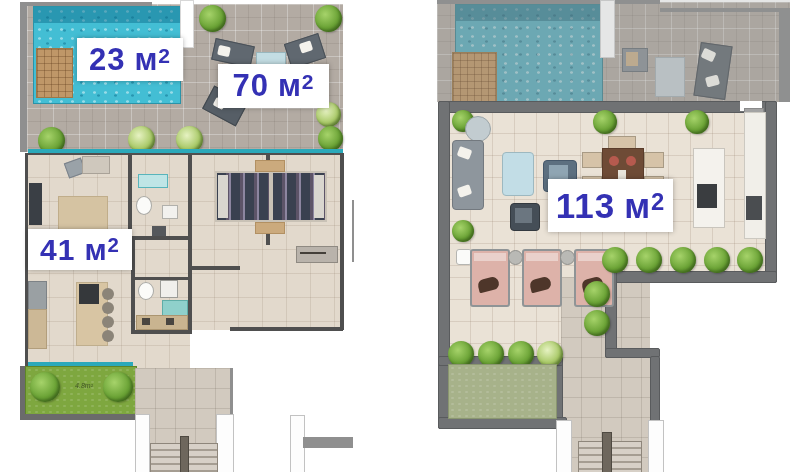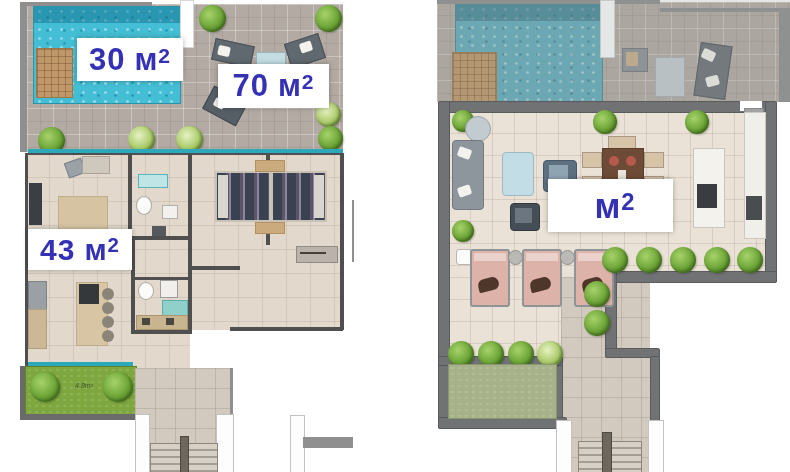--- a/index.html
+++ b/index.html
@@ -91,21 +91,21 @@
 
     <div class="a bush" style="left:199px;top:5px;width:27px;height:27px;"></div>
     <div class="a bush" style="left:315px;top:5px;width:27px;height:27px;"></div>
     <div class="a bush" style="left:38px;top:127px;width:27px;height:27px;"></div>
     <div class="a bush light" style="left:128px;top:126px;width:27px;height:27px;"></div>
     <div class="a bush light" style="left:176px;top:126px;width:27px;height:27px;"></div>
     <div class="a bush light" style="left:316px;top:102px;width:25px;height:25px;"></div>
     <div class="a bush" style="left:318px;top:126px;width:25px;height:25px;"></div>
 
     <div class="label a" style="left:77px;top:38px;width:106px;height:43px;font-size:31px;">
-      <span>30</span>
+      <span>23</span>
       <span class="u">м</span>
         <sup>2</sup>
     </div>
     <div class="label a" style="left:218px;top:64px;width:111px;height:44px;font-size:31px;">
       <span>70</span>
       <span class="u">м</span>
         <sup>2</sup>
     </div>
 
     <div class="a teal" style="left:28px;top:149px;width:315px;height:4px;"></div>
@@ -142,21 +142,21 @@
     </div>
     <div class="a bed" style="left:271px;top:171px;width:52px;height:47px;">
       <div class="pw" style="right:1px;"></div>
     </div>
     <div class="a" style="left:255px;top:160px;width:28px;height:10px;background:#cbaa7d;border:1px solid #b29062;"></div>
     <div class="a" style="left:255px;top:222px;width:28px;height:10px;background:#cbaa7d;border:1px solid #b29062;"></div>
     <div class="a" style="left:296px;top:246px;width:40px;height:15px;background:#b9b3ab;border:1px solid #8f8a82;"></div>
     <div class="a" style="left:300px;top:252px;width:26px;height:2px;background:#44403a;"></div>
 
     <div class="label a" style="left:28px;top:229px;width:104px;height:41px;font-size:30px;">
-      <span>43</span>
+      <span>41</span>
       <span class="u">м</span>
         <sup>2</sup>
     </div>
 
     <div class="a" style="left:28px;top:281px;width:17px;height:28px;background:#9aa0a3;border:1px solid #7d8286;"></div>
     <div class="a" style="left:28px;top:309px;width:17px;height:38px;background:#ccb896;border:1px solid #b29e7c;"></div>
     <div class="a" style="left:76px;top:282px;width:30px;height:62px;background:#d8c5a3;border:1px solid #bfae8d;"></div>
     <div class="a" style="left:79px;top:284px;width:20px;height:20px;background:#35383b;"></div>
     <div class="a round" style="left:102px;top:288px;width:12px;height:12px;background:#8b8478;"></div>
     <div class="a round" style="left:102px;top:302px;width:12px;height:12px;background:#8b8478;"></div>
@@ -247,20 +247,21 @@
     <div class="a round" style="left:179px;top:156px;width:10px;height:10px;background:#b65a4e;"></div>
     <div class="a round" style="left:196px;top:156px;width:10px;height:10px;background:#b65a4e;"></div>
     <div class="a" style="left:188px;top:170px;width:8px;height:26px;background:#e8e4da;"></div>
 
     <div class="a" style="left:263px;top:148px;width:30px;height:78px;background:#f4f2ed;border:1px solid #c9c5bd;"></div>
     <div class="a" style="left:267px;top:184px;width:20px;height:24px;background:#3a3d40;"></div>
     <div class="a" style="left:314px;top:112px;width:20px;height:125px;background:#f1efe9;border:1px solid #ccc9c1;"></div>
     <div class="a" style="left:316px;top:196px;width:16px;height:24px;background:#4a4d50;"></div>
 
     <div class="label a" style="left:118px;top:179px;width:125px;height:53px;font-size:35px;">
+      <span>113</span>
       <span class="u">м</span>
         <sup>2</sup>
     </div>
 
     <div class="a" style="left:26px;top:249px;width:14px;height:14px;background:#fbfbf9;border:1px solid #b5b5b1;border-radius:3px;"></div>
     <div class="a lounger" style="left:40px;top:249px;width:36px;height:54px;">
         <div class="head"></div>
         <div class="pill"></div>
       </div>
     <div class="a round" style="left:78px;top:250px;width:13px;height:13px;background:#b9b9b5;border:1px solid #8f8f8b;"></div>

